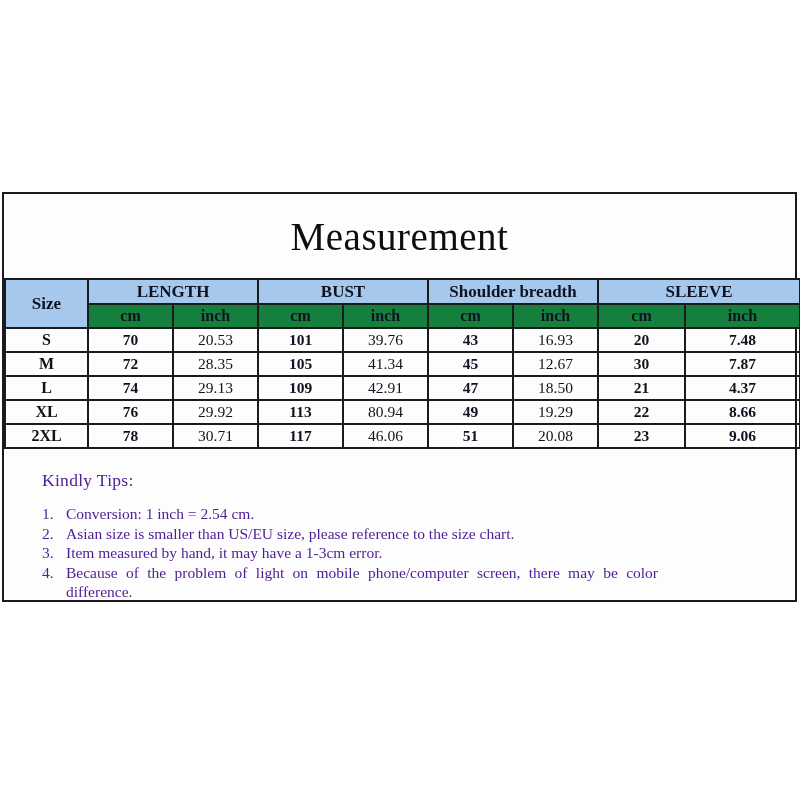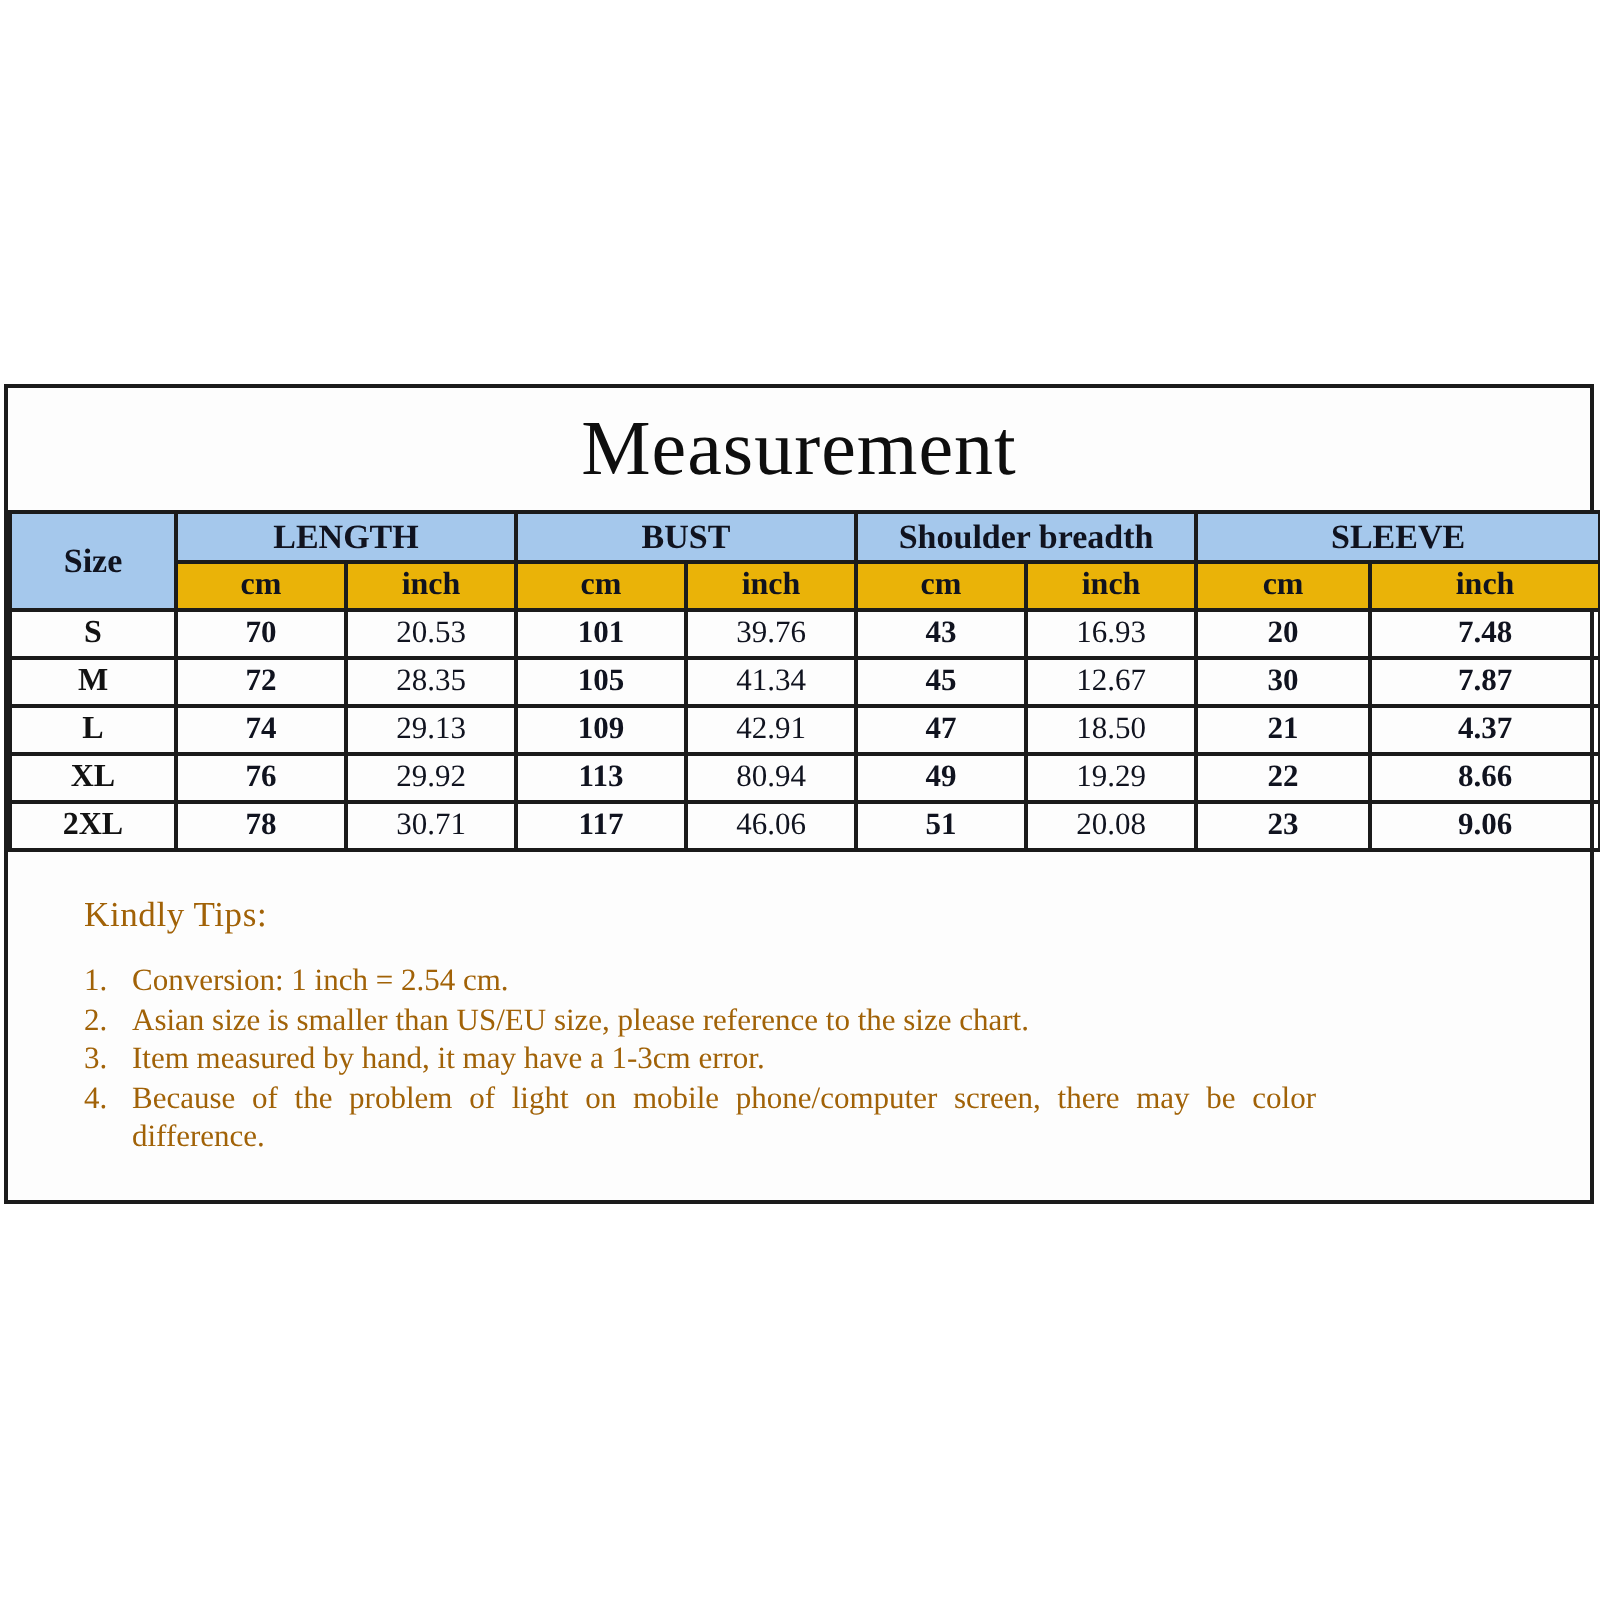--- a/index.html
+++ b/index.html
@@ -13,21 +13,21 @@
   .sheet {
     position: absolute;
     left: 2px;
     top: 192px;
     width: 791px;
     height: 406px;
     border: 2px solid #1b1b1b;
     background: #fdfdfd;
   }
   .title-band {
-    height: 61px;
+    height: 84px;
     display: flex;
     align-items: center;
     justify-content: center;
   }
   .title-band .title {
     font-size: 39px;
     color: #0e0e0e;
     letter-spacing: 0.5px;
   }
   table.size-table {
@@ -49,21 +49,21 @@
     overflow: hidden;
     white-space: nowrap;
   }
   tr.group-row th {
     background: #a5c8ec;
     height: 23px;
     font-size: 17px;
     font-weight: bold;
   }
   tr.unit-row th {
-    background: #eab308;
+    background: #15803d;
     height: 22px;
     font-size: 16px;
     font-weight: bold;
   }
   th.size-head {
     background: #a5c8ec;
     font-size: 17px;
     font-weight: bold;
   }
   tbody tr { height: 24px; }
@@ -74,21 +74,21 @@
     color: #121212;
   }
   tbody td {
     font-size: 15.5px;
     color: #141414;
     font-weight: normal;
   }
   tbody td.bold { font-weight: bold; text-align: center; }
   .tips {
     padding: 21px 0 0 38px;
-    color: #a16207;
+    color: #4c1d95;
   }
   .tips-heading {
     font-size: 17.5px;
     letter-spacing: 0.3px;
   }
   .tips-list {
     margin: 13px 0 0 0;
     padding: 0;
     list-style: none;
     width: 616px;

